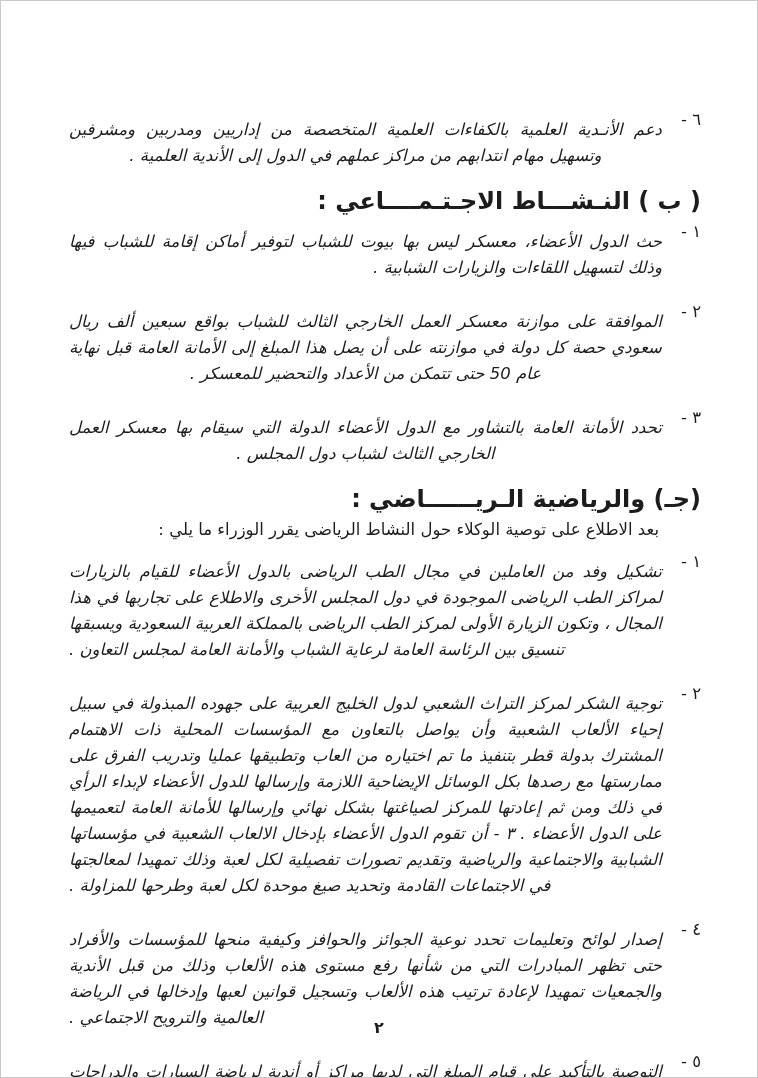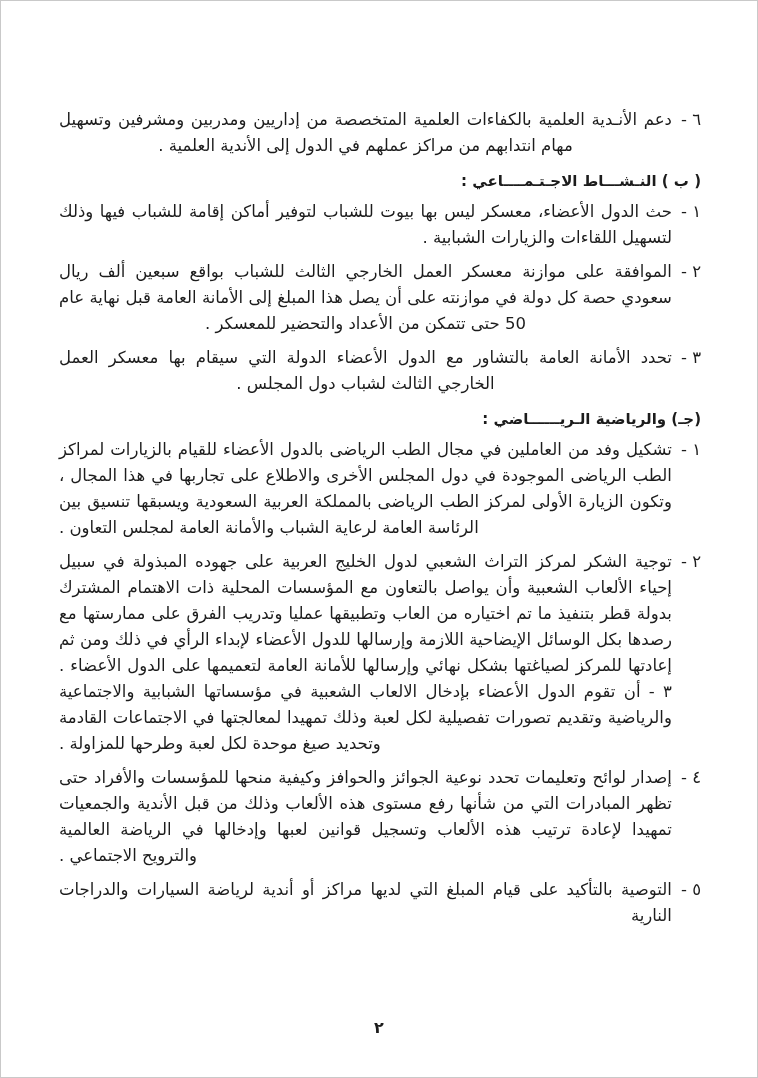--- a/index.html
+++ b/index.html
@@ -31,30 +31,31 @@
     display: flex;
     gap: 9px;
     margin: 0 0 8px 0;
     text-align: justify;
   }
   .item .num {
     flex: 0 0 auto;
     white-space: nowrap;
   }
   .item p {
-    margin: 0;
+    margin: 10px;
     flex: 1 1 auto;
+    font-style: italic;
   }
   
   .tl-center p { text-align-last: center; }
   .tl-left   p { text-align-last: left; }
   .tl-justify p { text-align-last: justify; }
   .section-heading {
     font-weight: bold;
-    font-size: 15px;
+    font-size: 24px;
     line-height: 28px;
     margin: 2px 0 4px 0;
   }
   .intro {
     margin: 0 0 6px 0;
     padding-right: 42px;
   }
   .page-number {
     position: absolute;
     left: 0;
@@ -88,20 +89,21 @@
     <span class="num">٢ -</span>
     <p>الموافقة على موازنة معسكر العمل الخارجي الثالث للشباب بواقع سبعين ألف ريال سعودي حصة كل دولة في موازنته على أن يصل هذا المبلغ إلى الأمانة العامة قبل نهاية عام 50 حتى تتمكن من الأعداد والتحضير للمعسكر .</p>
   </div>
 
   <div class="item tl-center">
     <span class="num">٣ -</span>
     <p>تحدد الأمانة العامة بالتشاور مع الدول الأعضاء الدولة التي سيقام بها معسكر العمل الخارجي الثالث لشباب دول المجلس .</p>
   </div>
 
   <div class="section-heading">(جـ) والرياضية الـريــــــاضي :</div>
+  <p class="intro">بعد الاطلاع على توصية الوكلاء حول النشاط الرياضى يقرر الوزراء ما يلي :</p>
 
   <div class="item tl-left">
     <span class="num">١ -</span>
     <p>تشكيل وفد من العاملين في مجال الطب الرياضى بالدول الأعضاء للقيام بالزيارات لمراكز الطب الرياضى الموجودة في دول المجلس الأخرى والاطلاع على تجاربها في هذا المجال ، وتكون الزيارة الأولى لمركز الطب الرياضى بالمملكة العربية السعودية ويسبقها تنسيق بين الرئاسة العامة لرعاية الشباب والأمانة العامة لمجلس التعاون .</p>
   </div>
 
   <div class="item tl-left">
     <span class="num">٢ -</span>
     <p>توجية الشكر لمركز التراث الشعبي لدول الخليج العربية على جهوده المبذولة في سبيل إحياء الألعاب الشعبية وأن يواصل بالتعاون مع المؤسسات المحلية ذات الاهتمام المشترك بدولة قطر بتنفيذ ما تم اختياره من العاب وتطبيقها عمليا وتدريب الفرق على ممارستها مع رصدها بكل الوسائل الإيضاحية اللازمة وإرسالها للدول الأعضاء لإبداء الرأي في ذلك ومن ثم إعادتها للمركز لصياغتها بشكل نهائي وإرسالها للأمانة العامة لتعميمها على الدول الأعضاء . ٣ - أن تقوم الدول الأعضاء بإدخال الالعاب الشعبية في مؤسساتها الشبابية والاجتماعية والرياضية وتقديم تصورات تفصيلية لكل لعبة وذلك تمهيدا لمعالجتها في الاجتماعات القادمة وتحديد صيغ موحدة لكل لعبة وطرحها للمزاولة .</p>
   </div>

